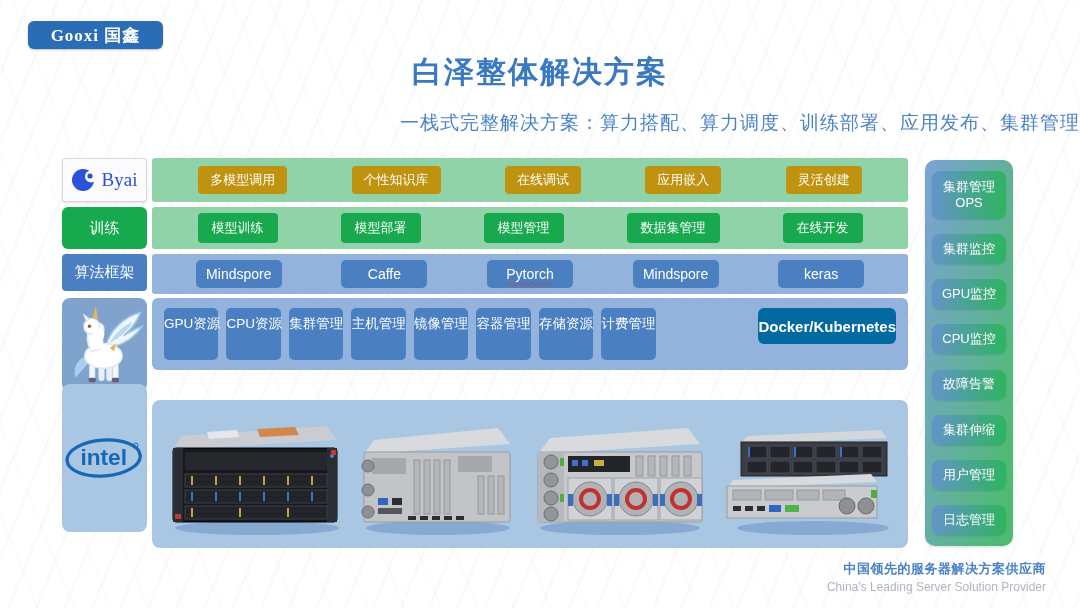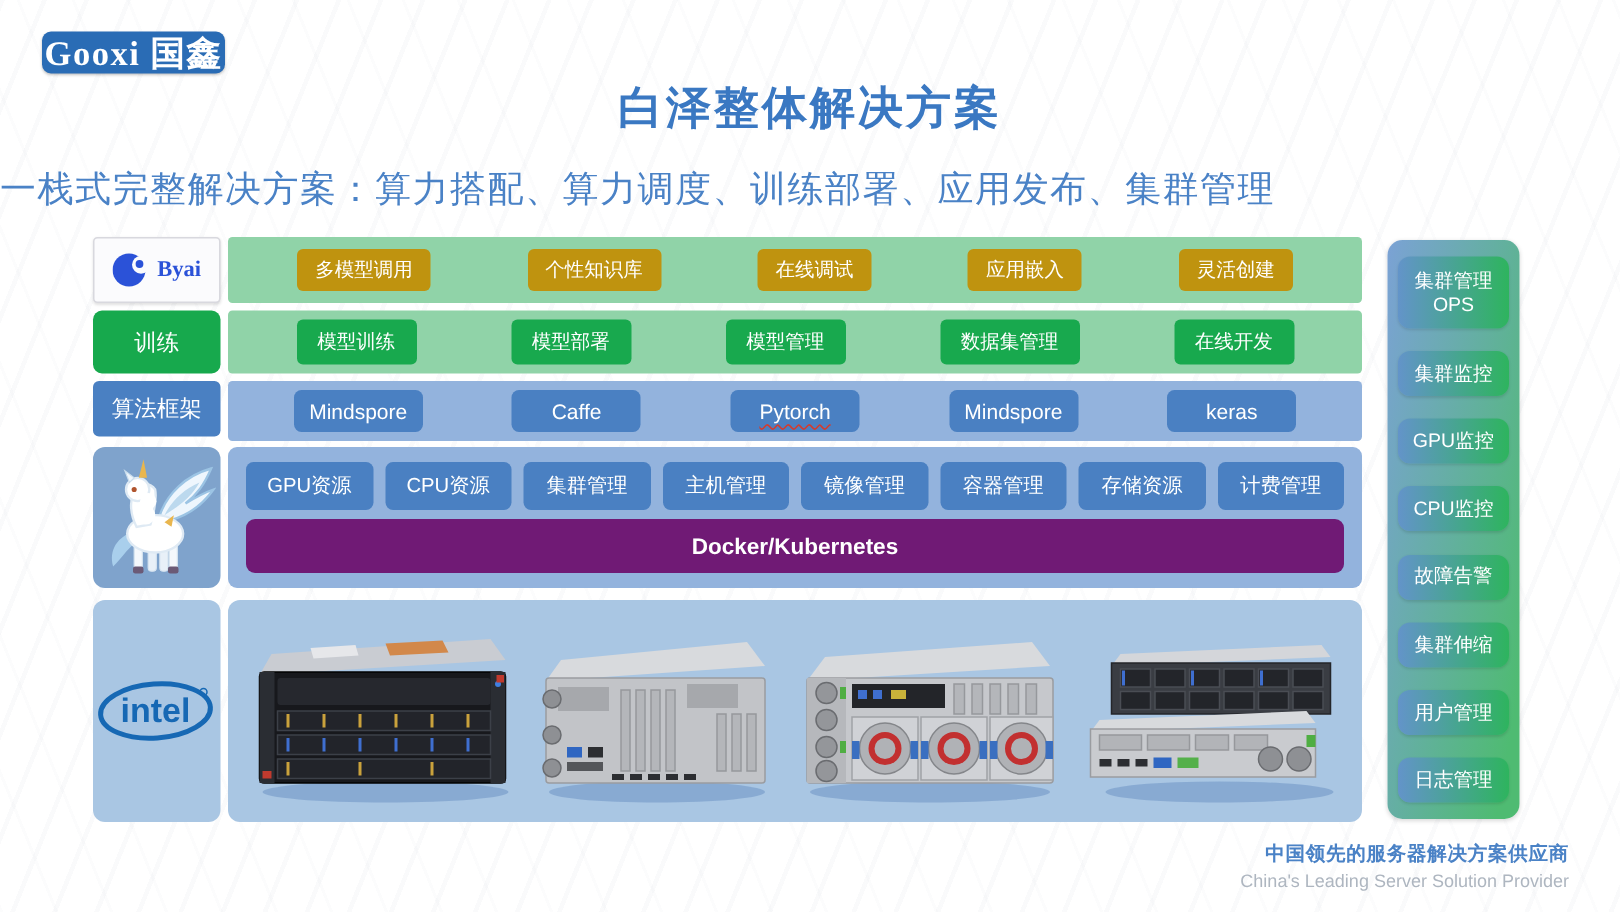--- a/index.html
+++ b/index.html
@@ -6,67 +6,67 @@
   html,body { width:1080px; height:608px; }
   body { font-family:"Liberation Sans", sans-serif; background:#fff; overflow:hidden; }
   .slide {
     position:relative; width:1080px; height:608px; background:#ffffff;
     background-image:
       repeating-linear-gradient(112deg, rgba(150,160,180,0.05) 0 3px, rgba(255,255,255,0) 3px 26px),
       repeating-linear-gradient(68deg, rgba(150,160,180,0.03) 0 2px, rgba(255,255,255,0) 2px 34px);
   }
   
   .gooxi-logo {
-    position:absolute; left:28px; top:21px; width:122px; height:28px;
+    position:absolute; left:28px; top:21px; width:135px; height:28px;
     background:#2a6cb5; border-radius:6px; color:#fff;
-    font-family:"Liberation Serif", serif; font-weight:bold; font-size:23px;
+    font-family:"Liberation Serif", serif; font-weight:bold; font-size:17px;
     display:flex; align-items:center; justify-content:center; letter-spacing:1px;
     box-shadow:0 1px 2px rgba(0,0,0,0.25);
   }
   .page-title {
     position:absolute; left:0; top:52px; width:100%; text-align:center;
     font-size:30px; font-weight:bold; color:#3a78c2; letter-spacing:2px;
   }
   .page-subtitle {
-    position:absolute; left:0; top:110px; width:100%; text-align:left;
-    font-size:24px; color:#4a82c6; letter-spacing:1px;
+    position:absolute; left:0; top:110px; width:100%; text-align:right;
+    font-size:19px; color:#4a82c6; letter-spacing:1px;
   }
   
   .tile { position:absolute; left:62px; width:85px; border-radius:6px;
     display:flex; align-items:center; justify-content:center; color:#fff; font-size:15px; }
   .byai-card { top:158px; height:44px; background:#fbfbfd; border:1px solid #d8d8de;
     border-radius:3px; gap:4px; box-shadow:0 1px 2px rgba(0,0,0,0.12); }
   .byai-card .byai-text { color:#2b52d8; font-family:"Liberation Serif", serif;
-    font-weight:bold; font-size:15px; }
+    font-weight:normal; font-size:19px; }
   .training-tile { top:207px; height:42px; background:#17a94d; }
   .framework-tile { top:254px; height:37px; background:#4a80c2; border-radius:4px;font-family:Liberation Serif, serif; }
   .baize-tile { top:298px; height:94px; background:#7fa3cc; border-radius:8px; }
-  .intel-tile { top:400px; height:148px; background:#a9c6e3; border-radius:8px; }
+  .intel-tile { top:384px; height:148px; background:#a9c6e3; border-radius:8px; }
   
   .band { position:absolute; left:152px; width:756px; border-radius:3px;
     display:flex; align-items:center; justify-content:space-around; padding:0 14px; }
   .band-green { background:#90d3a8; }
   .band-blue { background:#93b3dd; }
   .band-app { top:158px; height:44px; }
   .band-model { top:207px; height:42px; }
   .band-fw { top:254px; height:40px; }
   .chip { color:#fff; border-radius:4px; padding:5px 12px; font-size:13px;
     white-space:nowrap; text-align:center; }
   .chip-gold { background:#bf930f; }
   .chip-green { background:#18a94e; padding:6px 14px; }
   .chip-blue { background:#4a80c2; border-radius:5px; font-size:14px; padding:6px 0;
     min-width:86px; }
   .spellcheck { text-decoration:underline wavy #d23b2f 1px; text-underline-offset:3px; }
   
-  .band-res { position:absolute; left:152px; top:298px; width:756px; height:94px;
+  .band-res { position:absolute; left:152px; top:298px; width:756px; height:72px;
     background:#93b3dd; border-radius:6px; padding:10px 12px;
-    display:flex; flex-direction:column; justify-content:space-between; }
+    display:flex; flex-direction:row; justify-content:space-between; }
   .res-row { display:flex; gap:8px; }
   .res-row .chip-blue { flex:1; min-width:0; font-size:13.5px; padding:7px 0; }
-  .docker-bar { height:36px; background:#701a75; border-radius:6px; color:#fff;
+  .docker-bar { height:36px; background:#0369a1; border-radius:6px; color:#fff;
     font-weight:bold; font-size:15px; display:flex; align-items:center; justify-content:center; }
   
   .server-panel { position:absolute; left:152px; top:400px; width:756px; height:148px;
     background:#a9c6e3; border-radius:8px; display:flex; align-items:center;
     justify-content:space-evenly; padding:6px 4px; }
   
   .ops-col { position:absolute; left:925px; top:160px; width:88px; height:386px;
     background:linear-gradient(100deg,#7ba2d5 0%,#4fbb72 90%); border-radius:10px;
     display:flex; flex-direction:column; justify-content:space-between; padding:11px 7px;
     box-shadow:0 1px 3px rgba(0,0,0,0.15);

